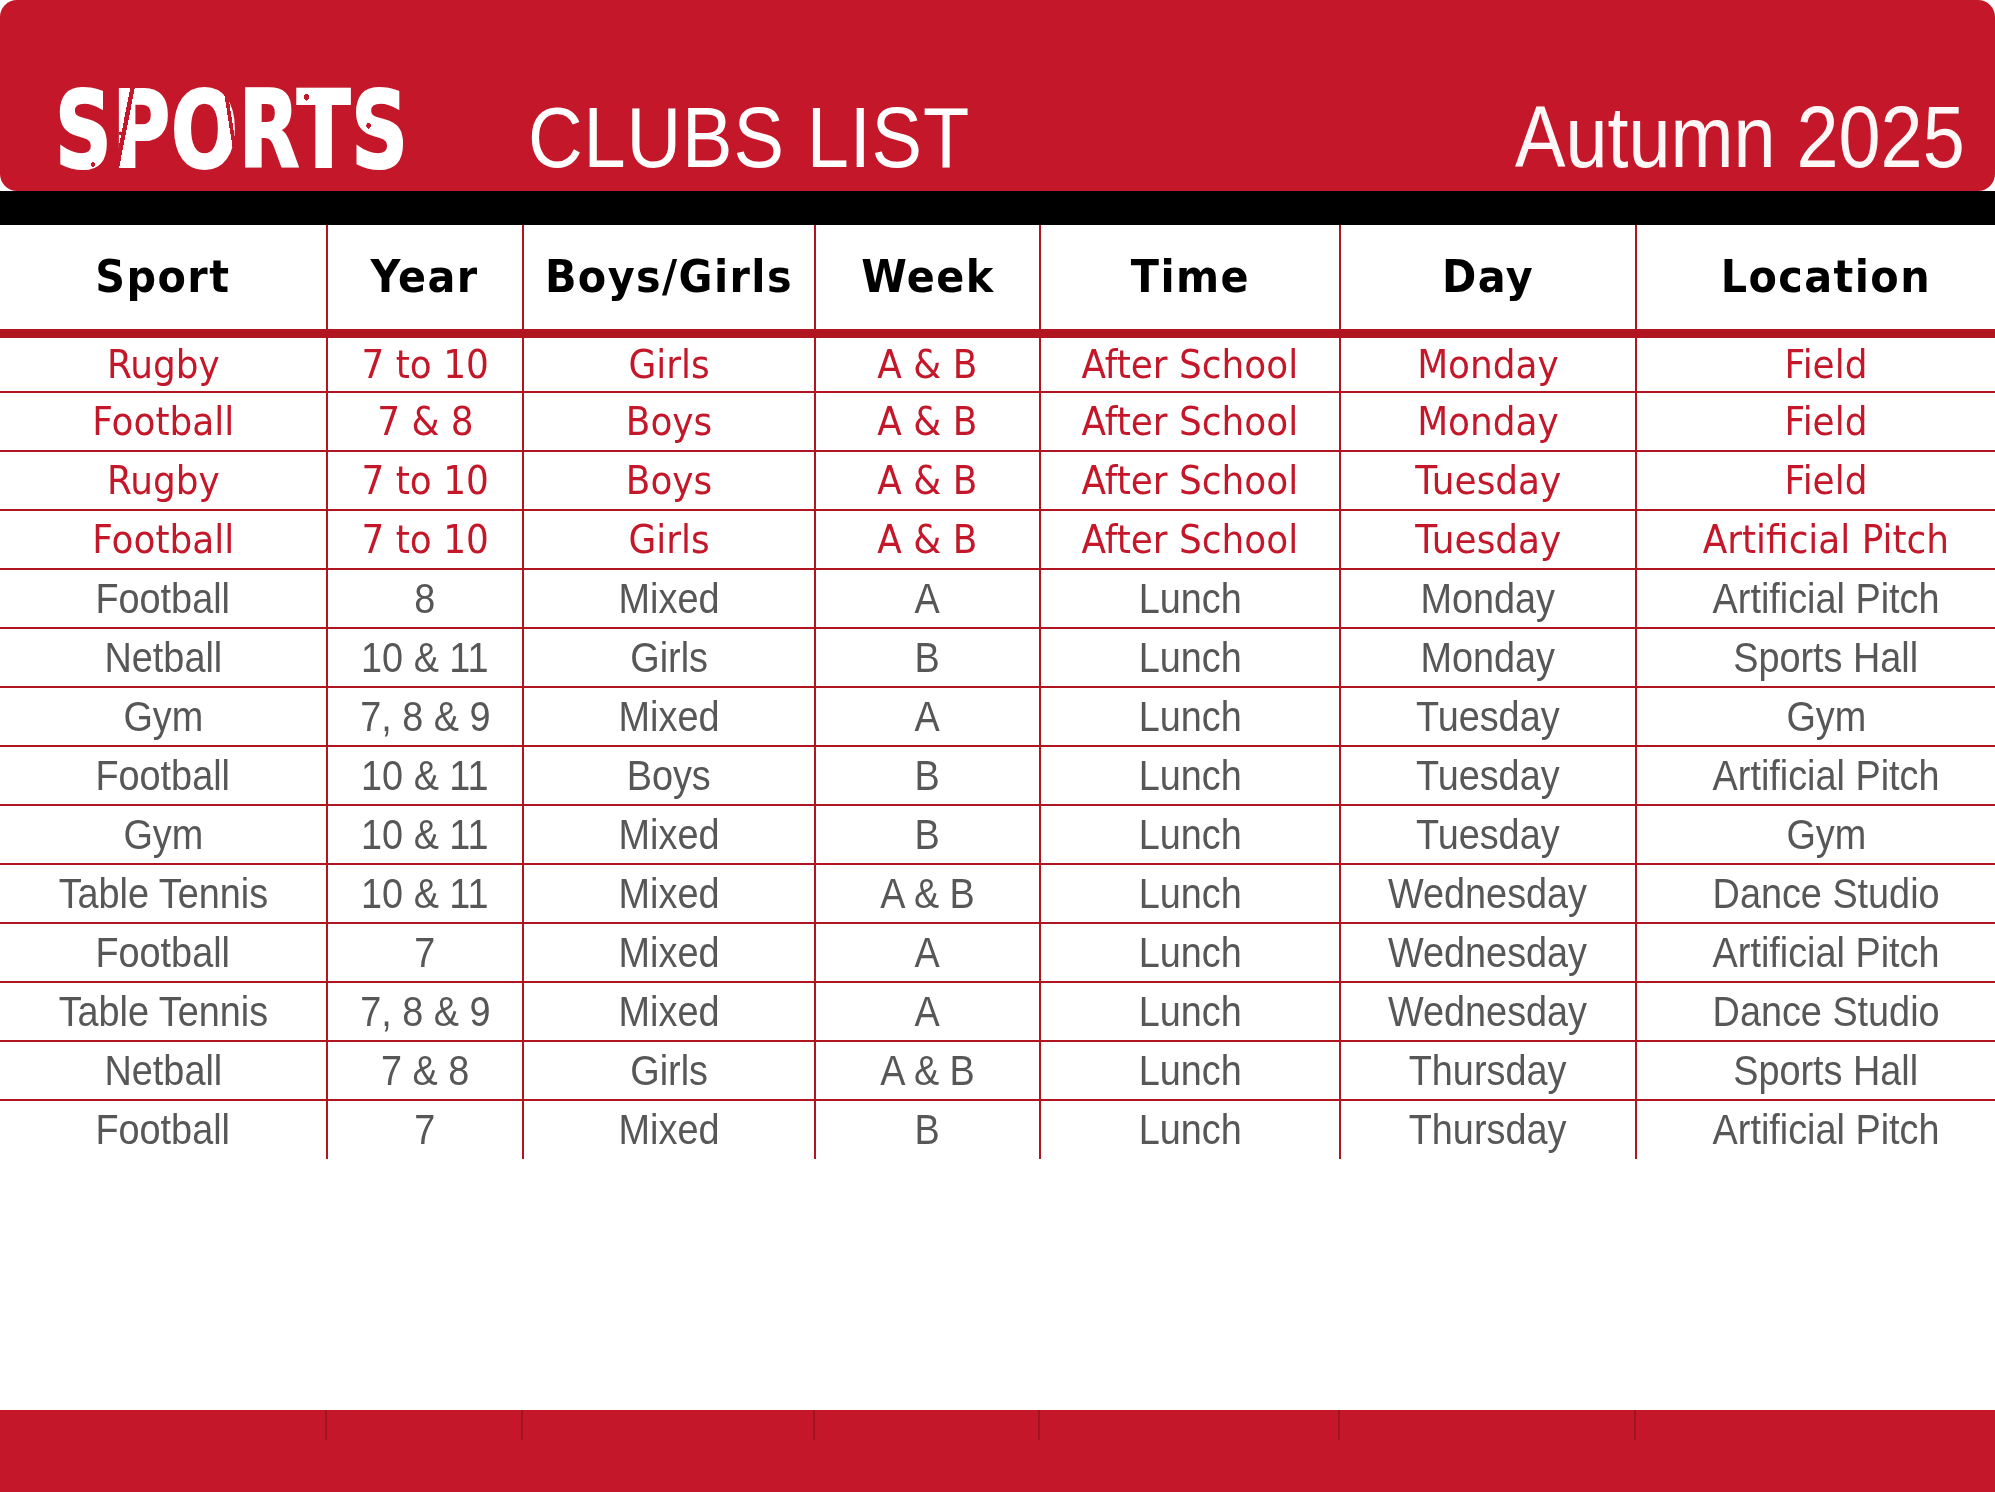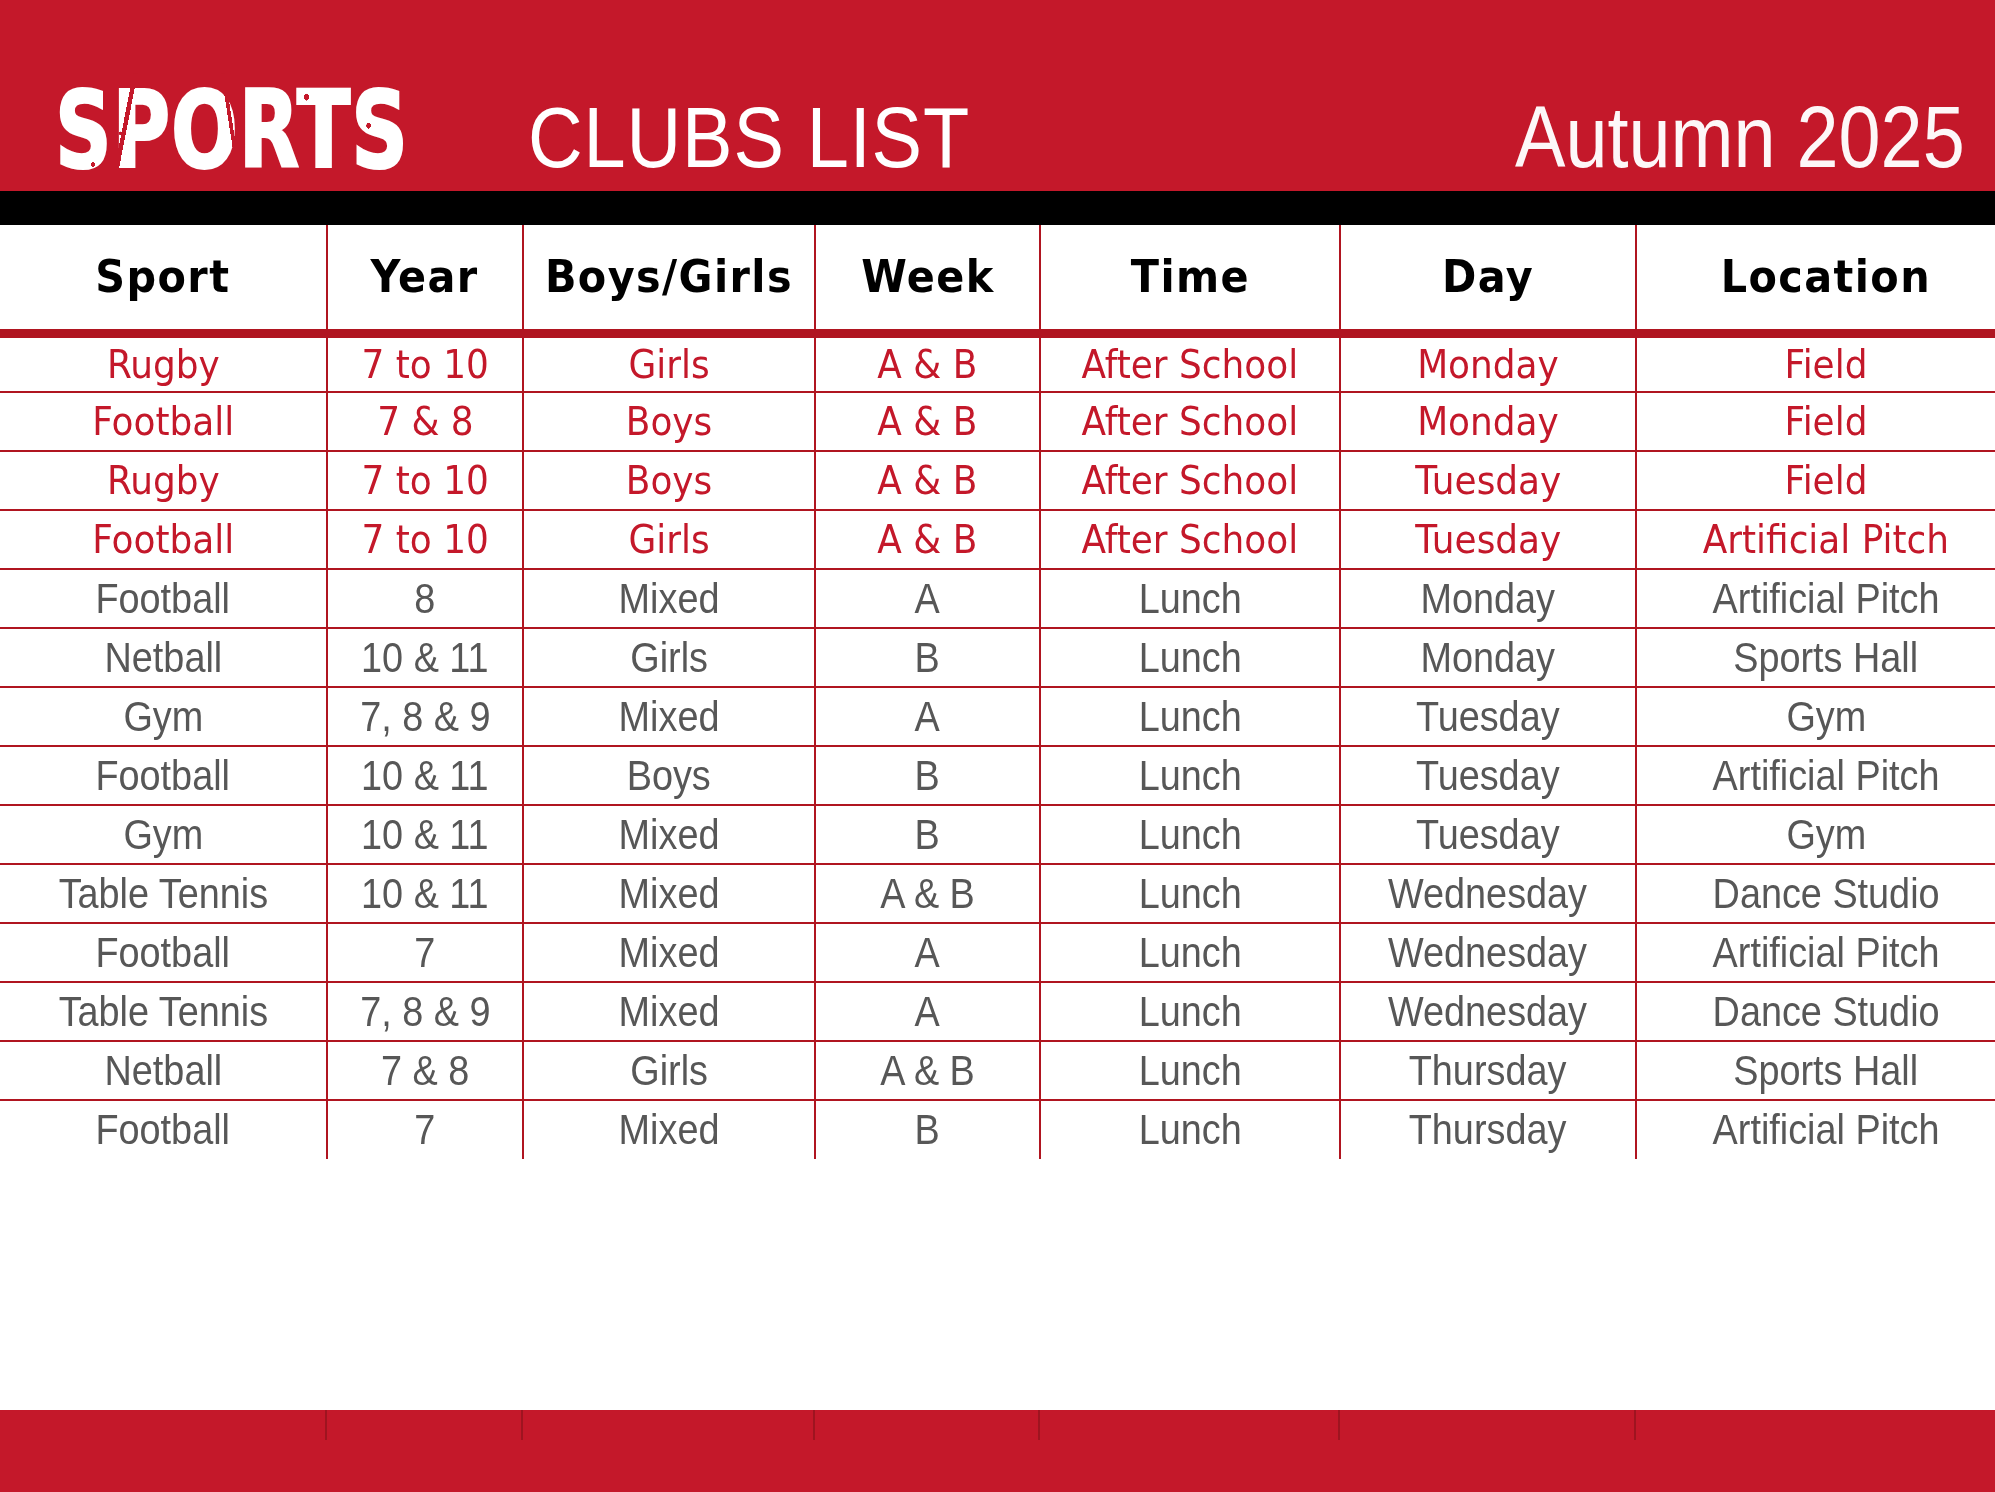--- a/index.html
+++ b/index.html
@@ -23,20 +23,21 @@
   }
 
   
   .header-bar {
     position: absolute;
     left: 0; top: 0;
     width: 1995px;
     height: 191px;
     background: #C4182A;
     overflow: hidden;
+    border-radius: 17px;
   }
   .header-inner {
     position: absolute;
     left: 55px;
     bottom: 12px;
     right: 30px;
     height: 120px;
     display: flex;
     align-items: flex-end;
   }

